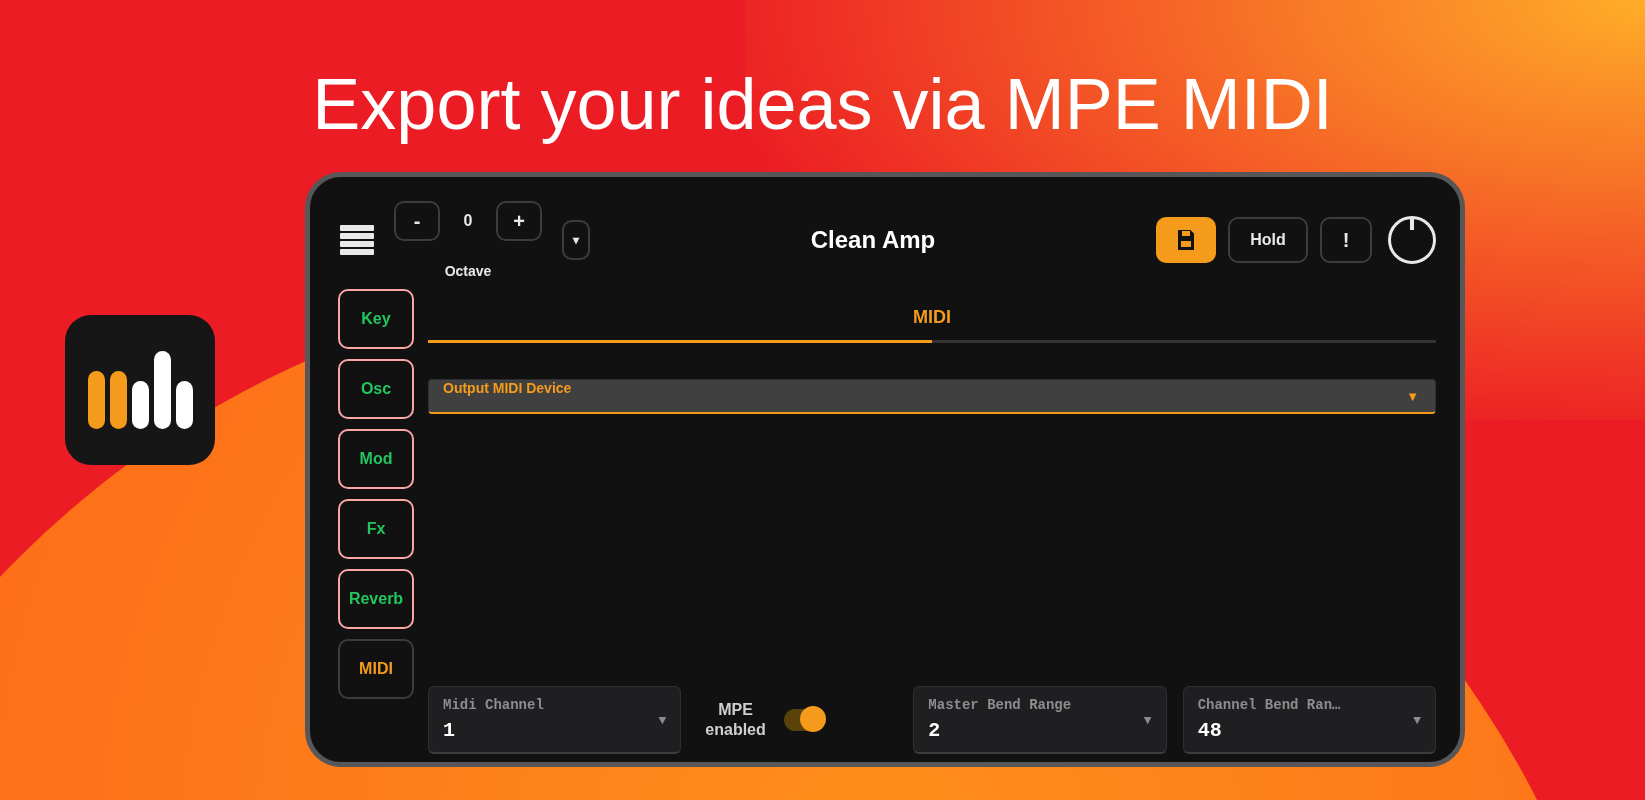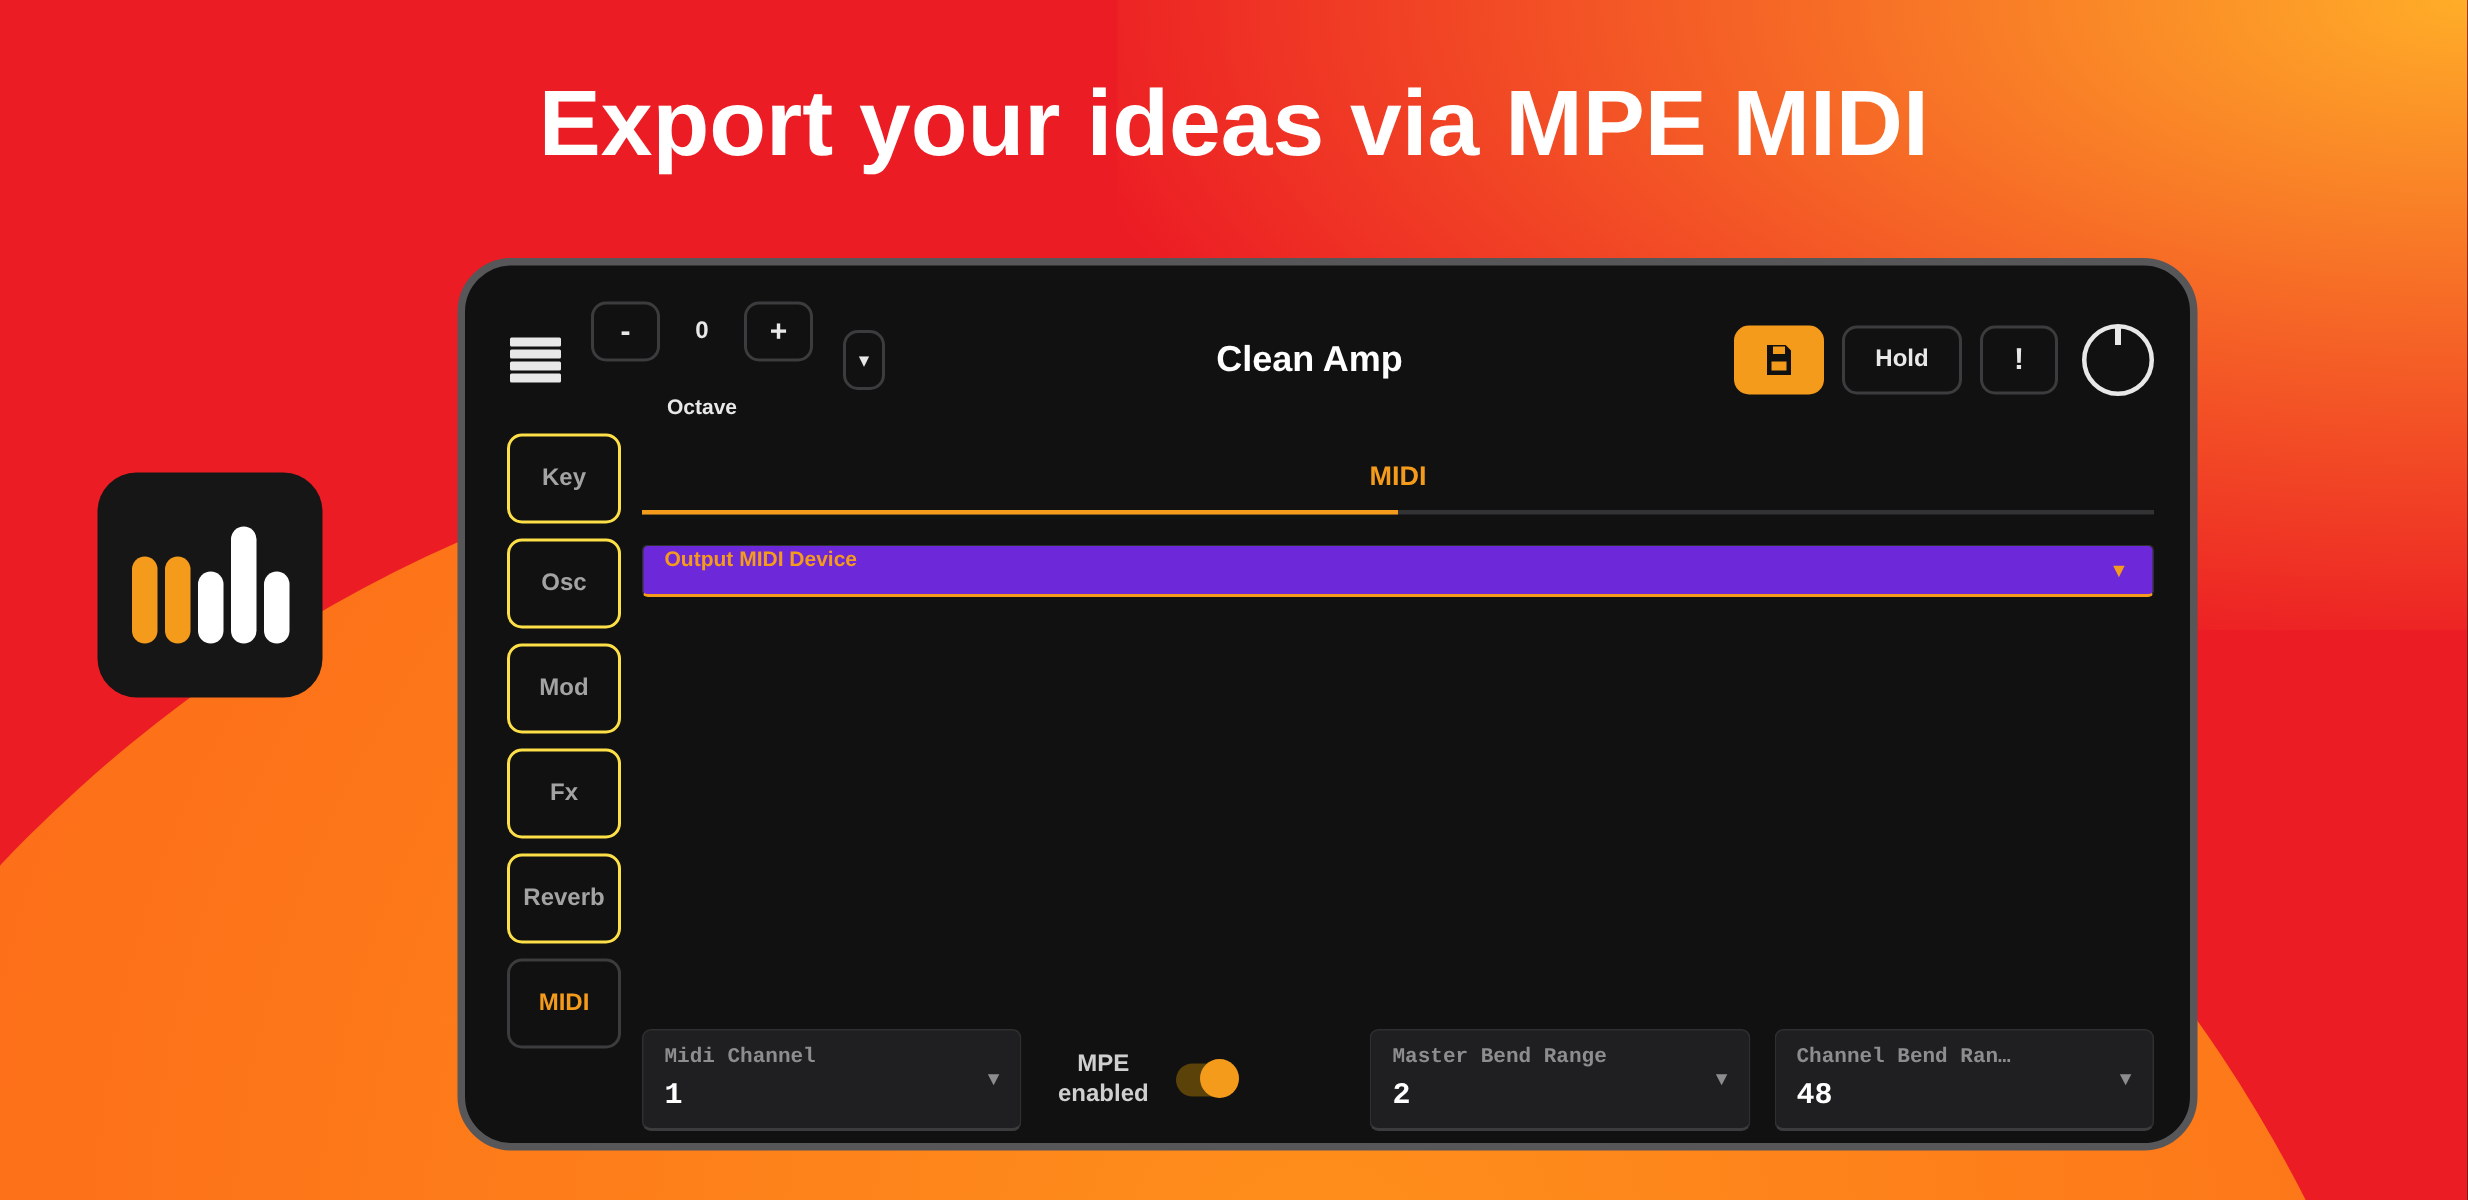--- a/index.html
+++ b/index.html
@@ -15,22 +15,22 @@
   width: 1900px; height: 1900px;
   border-radius: 50%;
   bottom: -1380px; left: -260px;
   background: radial-gradient(circle at 60% 30%, #fe8f1b 0%, #fd7319 45%, #fc5b18 100%);
 }
 .bg-gradient-right {
   position: absolute; top: 0; right: 0; width: 900px; height: 420px;
   background: radial-gradient(ellipse at 100% 0%, #ffad28 0%, rgba(236,28,36,0) 75%);
 }
 .headline {
-  position: absolute; top: 47px; left: 50%; transform: translateX(-50%);
-  color: #ffffff; font-size: 62px; font-weight: 700;
+  position: absolute; top: 63px; left: 50%; transform: translateX(-50%);
+  color: #ffffff; font-size: 72px; font-weight: 400;
   letter-spacing: 0px; white-space: nowrap;
 }
 .app-icon {
   position: absolute; left: 65px; top: 315px;
   width: 150px; height: 150px; border-radius: 26px;
   background: #161617;
   display: flex; align-items: center; justify-content: center;
 }
 .app-icon-inner { display: flex; gap: 5px; align-items: flex-end; }
 .bar { width: 17px; border-radius: 9px; }
@@ -91,38 +91,38 @@
   border: 3px solid #e8e8e8; position: relative; margin-left: 4px; cursor:pointer;
 }
 .knob::after {
   content: ""; position: absolute; top: -1px; left: 50%;
   transform: translateX(-50%); width: 4px; height: 12px; background: #e8e8e8;
 }
 
 .main { display: flex; margin-top: 10px; height: calc(100% - 76px); gap: 14px; }
 .sidebar { display: flex; flex-direction: column; gap: 10px; width: 76px; }
 .side-btn {
-  height: 60px; border: 2px solid #fde047; border-radius: 10px;
+  height: 60px; border: 2px solid #fca5a5; border-radius: 10px;
   display: flex; align-items: center; justify-content: center;
-  font-size: 16px; color: #a3a3a3; cursor:pointer;
+  font-size: 16px; color: #22c55e; cursor:pointer;
 }
 .side-btn.active { color: #f49b1c; border: 2px solid #3c3c3e; }
 
 .content { flex: 1; display: flex; flex-direction: column; }
 .tabs { display: flex; }
 .tab {
   flex: 1; text-align: center; padding: 18px 0 12px; font-size: 18px;
   color: #a7a7a8; cursor: pointer;
 }
 .tab.active { color: #f49b1c; }
 .tab-underline { height: 3px; background: #333335; display: flex; }
 .tab-underline .active-bar { width: 50%; height: 100%; background: #f49b1c; }
 
 .output-device {
-  margin-top: 20px; background: #6d28d9; border: 1px solid #2f2f31;
+  margin-top: 36px; background: #404040; border: 1px solid #2f2f31;
   border-bottom: 2px solid #f49b1c; border-radius: 4px;
   padding: 0 14px 12px; position: relative; cursor:pointer;
 }
 .output-device .lbl { font-size: 14px; color: #f49b1c; margin-bottom: 4px; }
 .output-device .val { font-size: 20px; color: #ffffff; }
 .output-device .chev { position: absolute; right: 16px; top: 50%; transform: translateY(-50%); color: #f49b1c; font-size: 13px; }
 
 .row-controls { display: flex; gap: 16px; margin-top: auto; align-items: stretch; }
 .select-wrap {
   flex: 1; background: #1f1f21; border: 1px solid #2f2f31;

